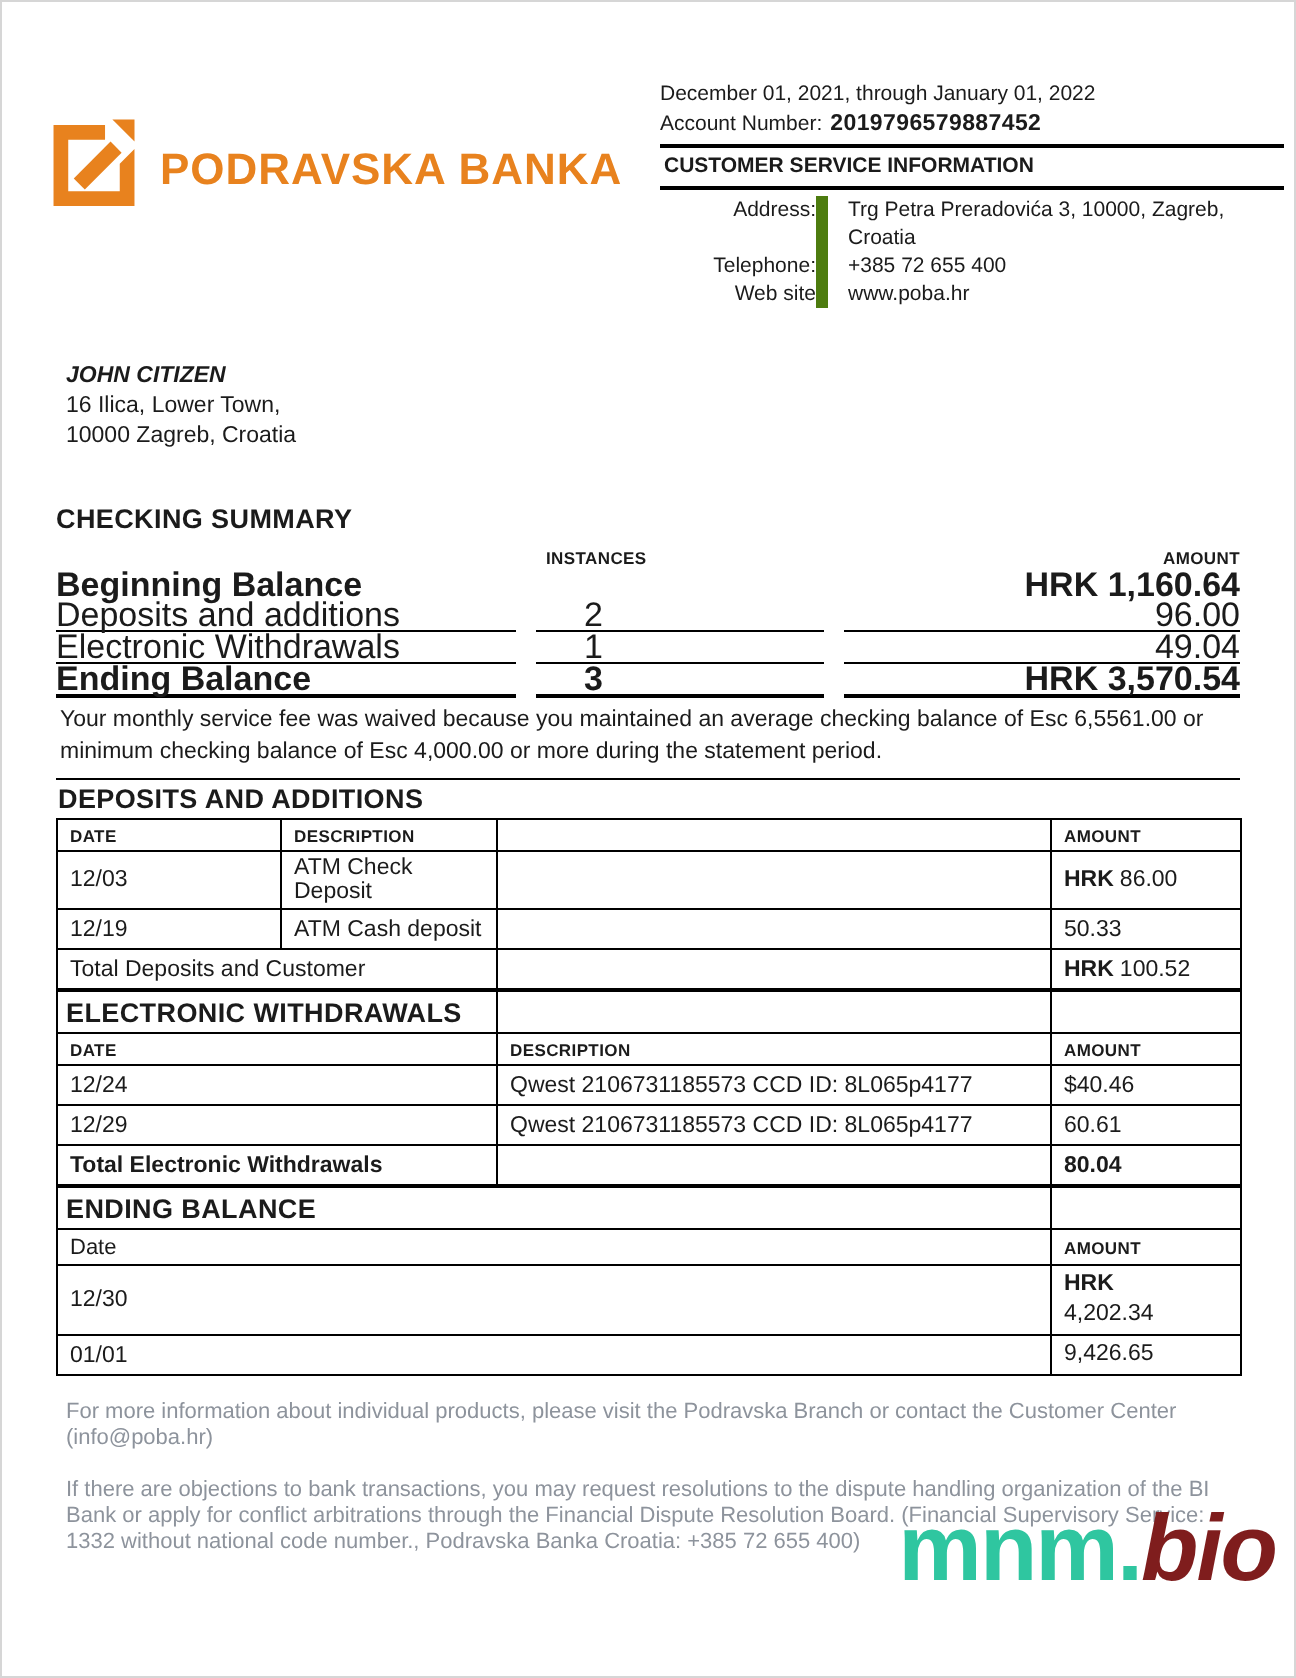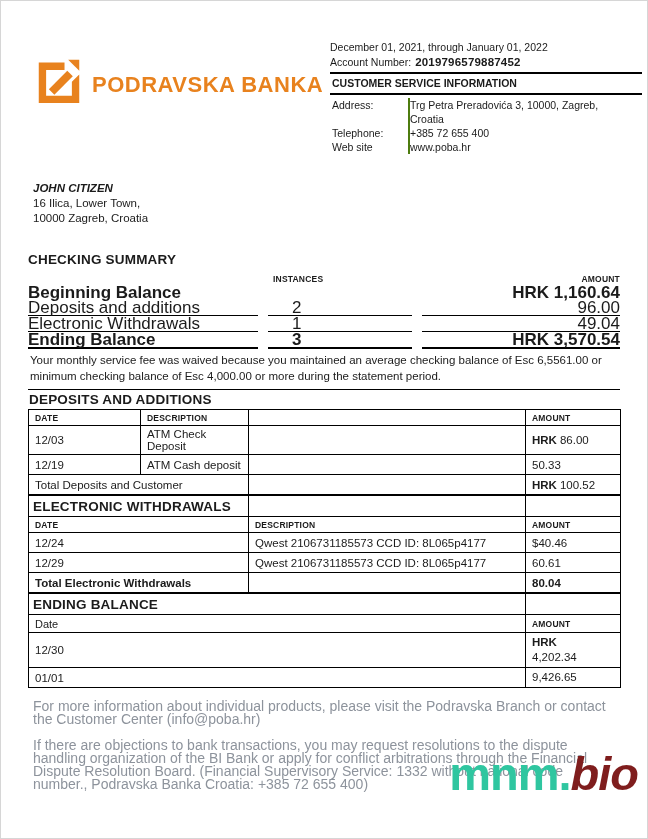--- a/index.html
+++ b/index.html
@@ -4,34 +4,34 @@
 <style>
   html,body{margin:0;padding:0;background:#fff;}
   .page{
     position:relative;width:648px;height:839px;background:#fff;overflow:hidden;
     font-family:"Liberation Sans","DejaVu Sans",sans-serif;color:#1b1b1b;
     box-shadow:inset 0 0 0 1px #d6d6d6;
   }
   .b{font-weight:bold;}
 
   
-  .brand{position:absolute;left:36px;top:56px;display:flex;align-items:flex-start;}
+  .brand{position:absolute;left:24px;top:56px;display:flex;align-items:flex-start;}
   .brand-name{margin-left:10px;margin-top:16px;font-size:22px;font-weight:bold;color:#E8821E;letter-spacing:.5px;}
 
   
   .hdr{position:absolute;left:330px;top:40px;width:312px;font-size:10.5px;line-height:14px;}
   .hdr-line1{margin-bottom:1px;}
   .hdr-line2 .lbl{margin-right:4px;}
   .hdr-line2 .acct{font-size:11.5px;font-weight:bold;letter-spacing:.2px;}
   .csi-title{border-top:2px solid #000;border-bottom:2px solid #000;margin-top:3px;
     font-weight:bold;font-size:10.5px;padding:2px 0 3px 2px;}
   .csi-body{padding-top:3px;}
   .csi-row{display:flex;}
-  .csi-lbl{width:76px;flex:none;padding-left:2px;}
-  .csi-val{flex:1;border-left:2px solid #4d7c0f;}
+  .csi-lbl{width:76px;flex:none;padding-left:2px;text-align:right;}
+  .csi-val{flex:1;border-left:6px solid #4d7c0f;padding-left:10px;}
 
   
   .customer{position:absolute;left:33px;top:181px;font-size:11.5px;line-height:15px;}
   .customer .name{font-weight:bold;font-style:italic;}
 
   
   .main{position:absolute;left:28px;top:252px;width:592px;}
   .cs-title{font-size:13.5px;font-weight:bold;margin-bottom:6px;letter-spacing:.2px;}
 
   .cs-row{display:flex;font-size:17px;line-height:15px;}
@@ -52,21 +52,21 @@
   .tbl td.hd{font-size:8.5px;font-weight:bold;height:11px;letter-spacing:.2px;}
   .tbl td.title-cell{font-size:13.5px;font-weight:bold;padding:2px 4px;height:16px;letter-spacing:.2px;}
   .tbl td.date-hd-plain{font-size:11px;height:13px;}
   .cur{font-weight:bold;margin-right:3px;}
   .cur:empty{margin-right:0;}
   .eb-cur{display:block;font-weight:bold;line-height:15px;}
   .eb-cur:empty{display:none;}
   .eb-amt{display:block;line-height:15px;}
 
   
-  .footer{position:absolute;left:33px;top:700px;width:580px;color:#8d939c;font-size:14px;line-height:13px;}
+  .footer{position:absolute;left:33px;top:700px;width:580px;color:#8d939c;font-size:11px;line-height:13px;}
   .footer .p2{margin-top:13px;}
 
   
   .watermark{position:absolute;right:10px;top:748px;font-size:47px;font-weight:bold;letter-spacing:-1px;line-height:52px;}
   .wm-teal{color:#2FC6A0;}
   .wm-navy{color:#7f1d1d;font-style:italic;}
 </style>
 </head>
 <body>
 

